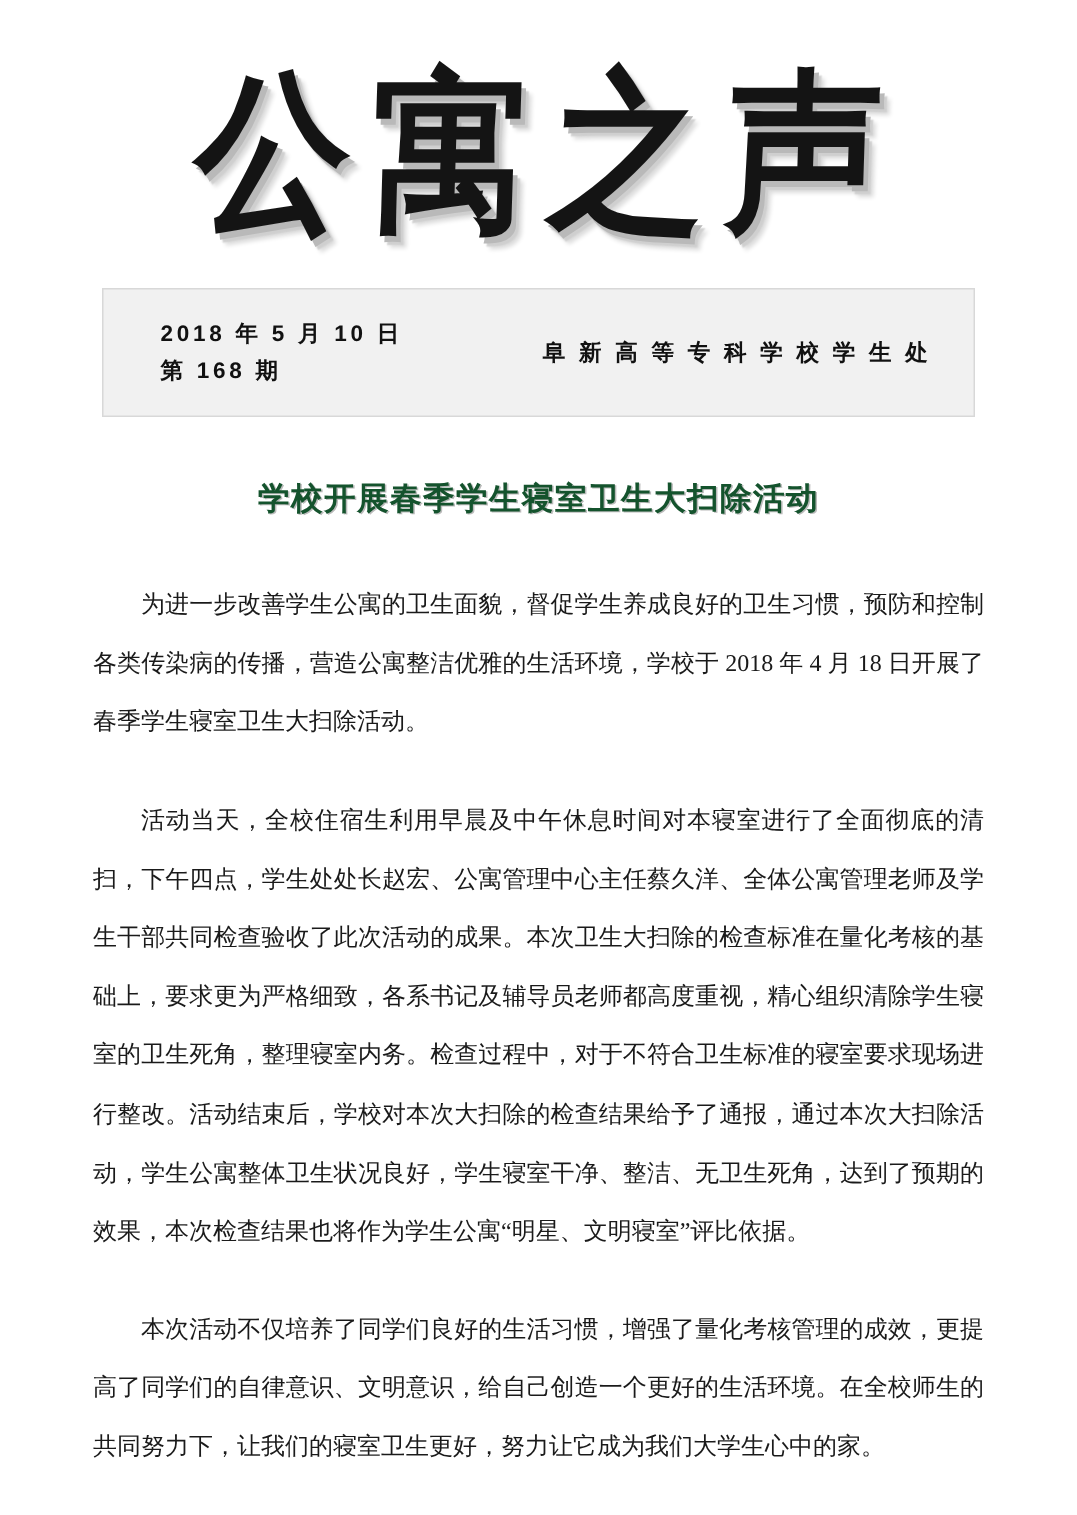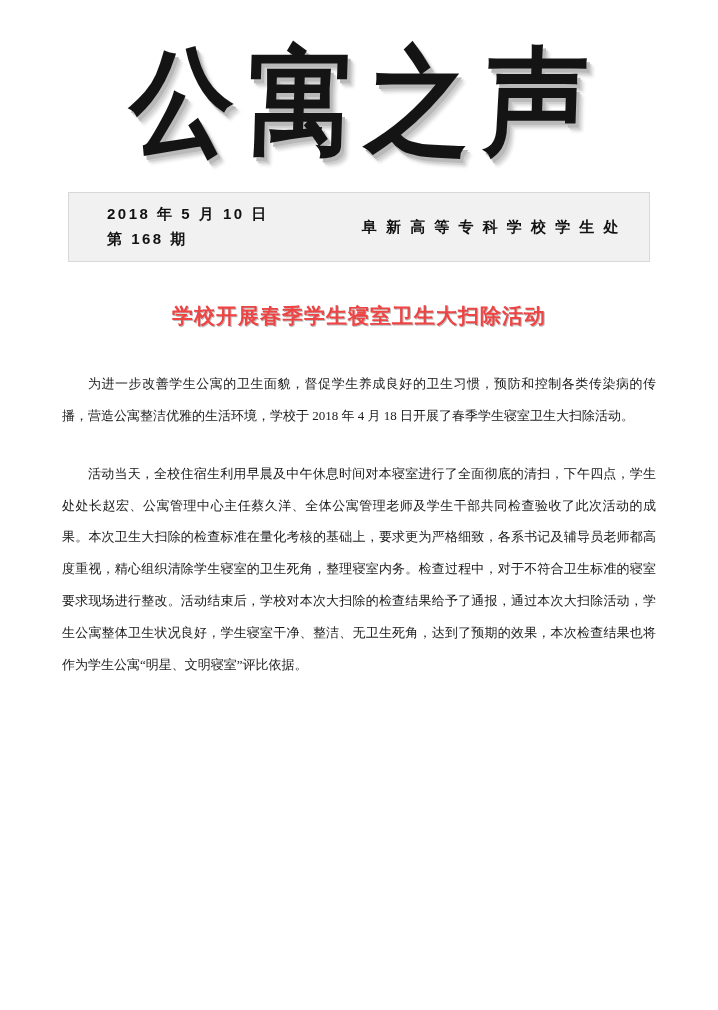--- a/index.html
+++ b/index.html
@@ -47,21 +47,21 @@
        7px 7px 3px #dddddd;
     transform: scaleY(1.12) skewX(-2deg);
     padding-left: 14px;
   }
 
   
   .info-band {
     margin: 10px 22px 0 22px;
     background: #f1f1f1;
     border: 1px solid #d8d8d8;
-    height: 70px;
+    height: 86px;
     display: flex;
     align-items: center;
     justify-content: space-between;
     padding: 0 28px;
     box-sizing: border-box;
     font-family: "Liberation Sans", "DejaVu Sans", sans-serif;
   }
   .info-left, .info-right {
     display: flex;
     flex-direction: column;
@@ -91,26 +91,26 @@
   .article {
     margin-top: 40px;
     padding: 0 16px;
   }
   .article-title {
     text-align: center;
     font-family: "DejaVu Sans", "Liberation Sans", sans-serif;
     font-weight: bold;
     font-size: 21px;
     letter-spacing: 1px;
-    color: #ef4444;
+    color: #14532d;
     margin-bottom: 38px;
     text-shadow: 1px 1px 0 #bbbbbb;
   }
   .para {
-    font-size: 13px;
+    font-size: 16px;
     line-height: 2.45;
     text-align: justify;
     text-justify: inter-ideograph;
     text-indent: 2em;
     margin: 0 0 26px 0;
     color: #1a1a1a;
   }
   .para:last-child {
     margin-bottom: 0;
   }
@@ -132,15 +132,16 @@
     <div class="info-right">
       <div class="info-line">阜 新 高 等 专 科 学 校 学 生 处</div>
     </div>
   </div>
 
   <div class="article">
     <h1 class="article-title">学校开展春季学生寝室卫生大扫除活动</h1>
 
     <p class="para">为进一步改善学生公寓的卫生面貌，督促学生养成良好的卫生习惯，预防和控制各类传染病的传播，营造公寓整洁优雅的生活环境，学校于 2018 年 4 月 18 日开展了春季学生寝室卫生大扫除活动。</p>
     <p class="para">活动当天，全校住宿生利用早晨及中午休息时间对本寝室进行了全面彻底的清扫，下午四点，学生处处长赵宏、公寓管理中心主任蔡久洋、全体公寓管理老师及学生干部共同检查验收了此次活动的成果。本次卫生大扫除的检查标准在量化考核的基础上，要求更为严格细致，各系书记及辅导员老师都高度重视，精心组织清除学生寝室的卫生死角，整理寝室内务。检查过程中，对于不符合卫生标准的寝室要求现场进行整改。活动结束后，学校对本次大扫除的检查结果给予了通报，通过本次大扫除活动，学生公寓整体卫生状况良好，学生寝室干净、整洁、无卫生死角，达到了预期的效果，本次检查结果也将作为学生公寓“明星、文明寝室”评比依据。</p>
+    <p class="para">本次活动不仅培养了同学们良好的生活习惯，增强了量化考核管理的成效，更提高了同学们的自律意识、文明意识，给自己创造一个更好的生活环境。在全校师生的共同努力下，让我们的寝室卫生更好，努力让它成为我们大学生心中的家。</p>
   </div>
 
 </div>
 
 </body></html>

